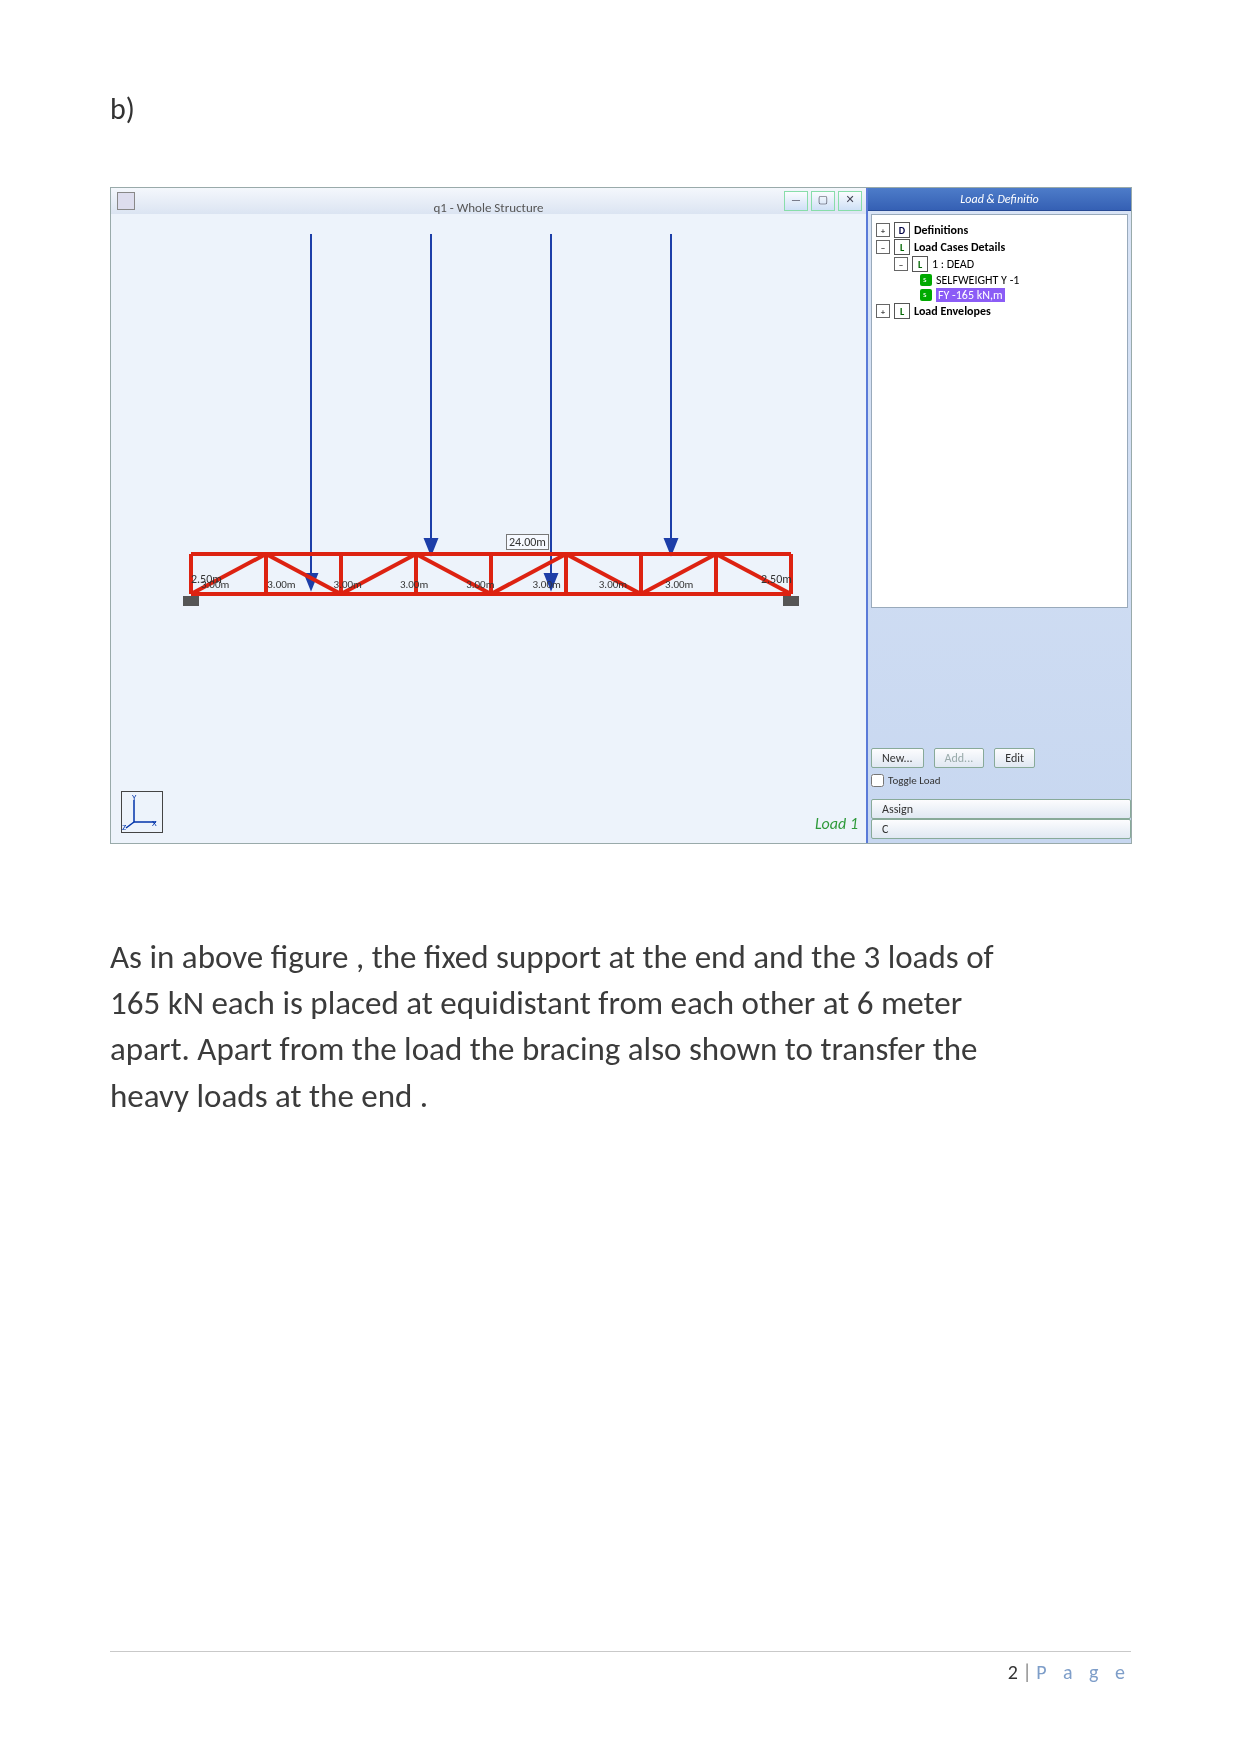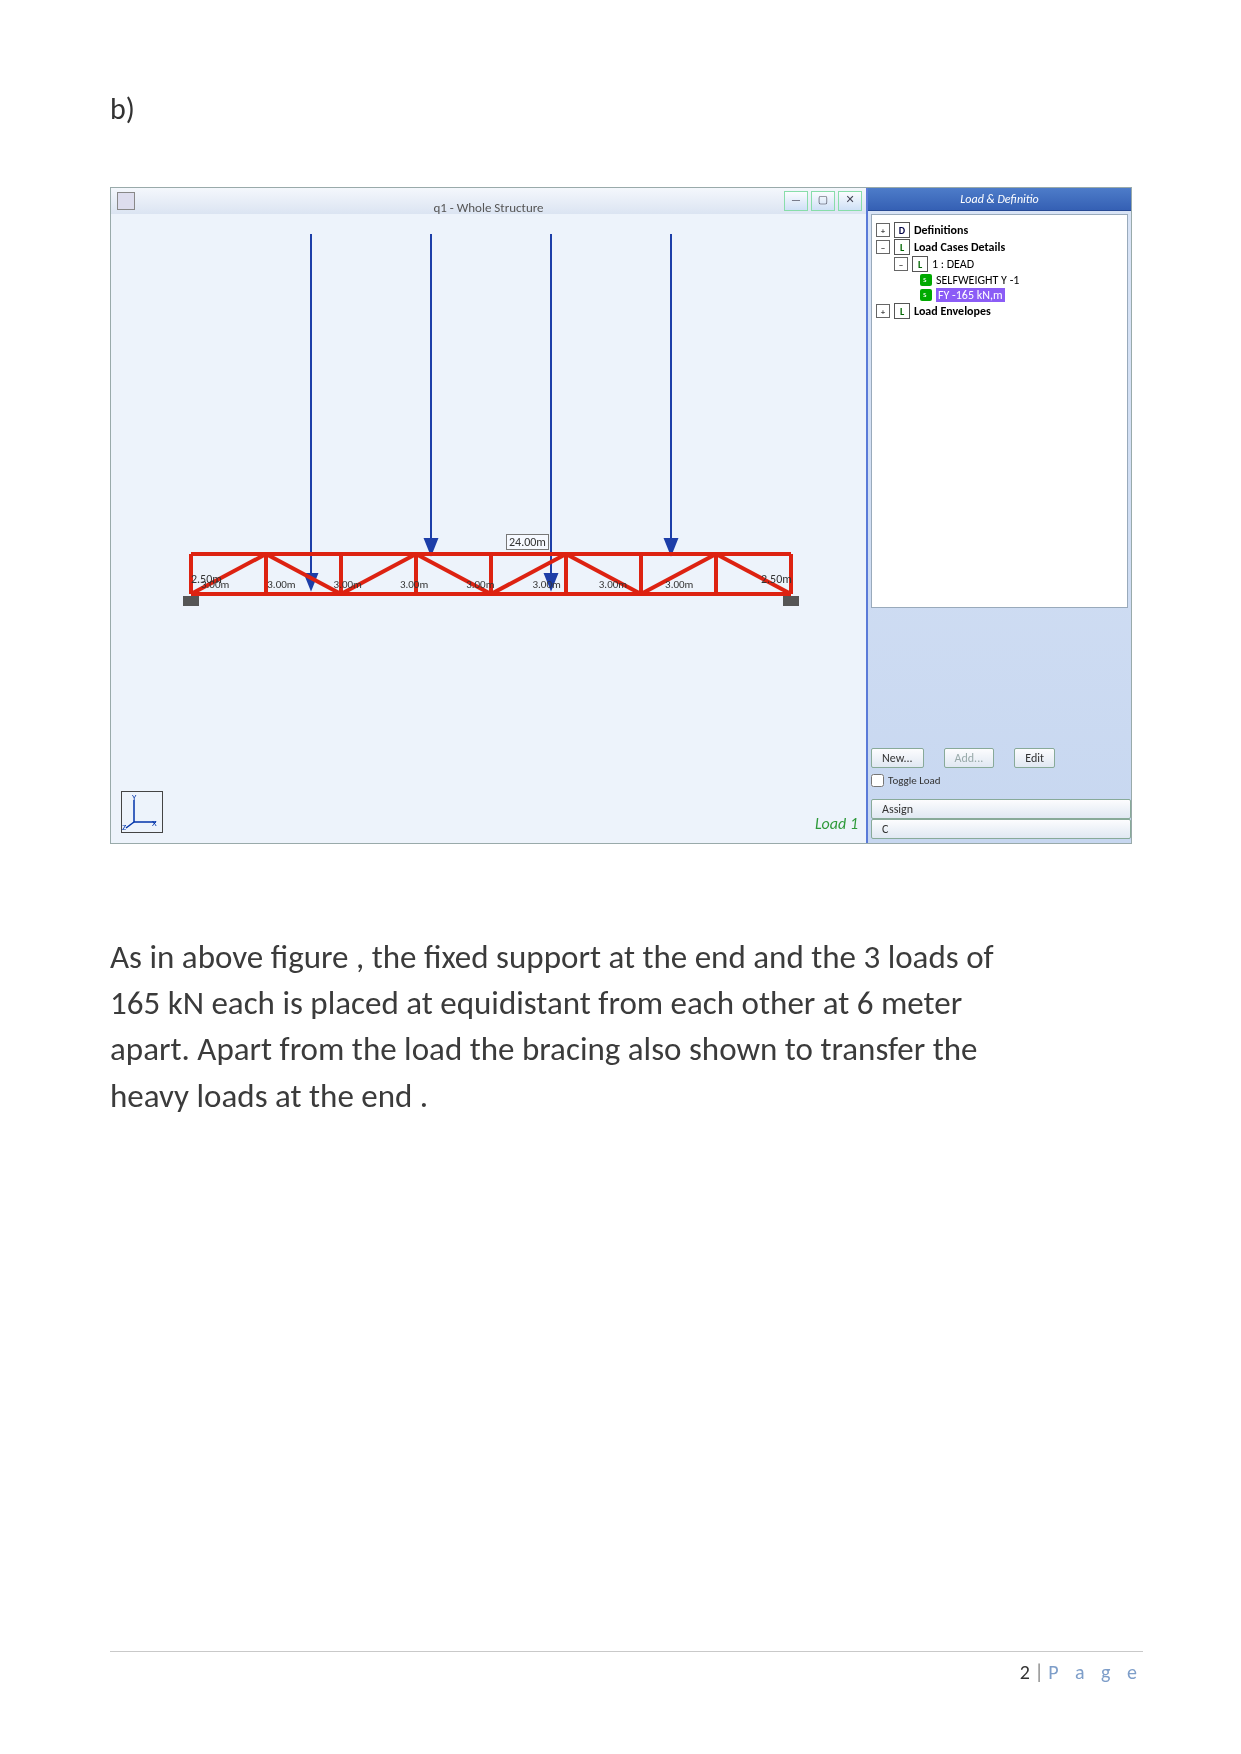--- a/index.html
+++ b/index.html
@@ -37,36 +37,36 @@
   .sq{width:12px;height:12px;border:1px solid #666;display:inline-flex;
       align-items:center;justify-content:center;font-size:9px;background:#fff;flex:0 0 auto;}
   .db{width:14px;height:14px;border:1px solid #555;background:#fff;color:#004;
       font-size:10px;font-weight:bold;display:inline-flex;align-items:center;justify-content:center;flex:0 0 auto;}
   .lb{width:14px;height:14px;border:1px solid #555;background:#fff;color:#060;
       font-size:10px;font-weight:bold;display:inline-flex;align-items:center;justify-content:center;flex:0 0 auto;}
   .ls{width:12px;height:12px;background:#0a0;border-radius:2px;flex:0 0 auto;position:relative;}
   .ls::after{content:"s";color:#fff;font-size:9px;position:absolute;left:3px;top:-1px;}
   .hl{background:#8b5cf6;color:#fff;padding:0 2px;}
   .lower{position:absolute;left:3px;right:0;bottom:4px;font-size:11px;color:#333;}
-  .btnrow{display:flex;gap:20px;margin:4px 0;}
+  .btnrow{display:flex;gap:10px;margin:4px 0;}
   .pbtn{border:1px solid #8a9;background:linear-gradient(#fcfcfe,#e0e8f2);
         padding:2px 10px;font-size:12px;color:#333;border-radius:2px;}
   .pbtn.dis{color:#9aa;}
   .chk{display:flex;align-items:center;gap:4px;margin:6px 0 2px;}
   .chk input{margin:0;}
   .grp{border:1px solid #9ab;border-radius:3px;padding:14px 6px 6px;position:relative;margin-top:4px;}
   .grp .gt{position:absolute;top:-8px;left:8px;background:#d4e1f4;padding:0 4px;font-size:11px;}
   .rad{display:flex;align-items:center;gap:4px;margin:3px 0;}
   .rad input{margin:0;}
   .tin{width:96%;border:1px solid #8aa;background:#fff;font-size:12px;padding:1px 3px;margin-top:4px;}
   .assignrow{display:flex;gap:0;justify-content:center;margin-top:12px;flex-direction:column;}
   
   .body-text{margin-top:90px;font-size:33px;line-height:1.4;color:#3b3b3b;max-width:900px;}
   
-  .footer{position:absolute;left:110px;right:98px;bottom:70px;
+  .footer{position:absolute;left:110px;right:110px;bottom:70px;
           border-top:1px solid #c9c9c9;padding-top:8px;text-align:right;
           font-size:20px;color:#888;}
   .footer .pn{color:#333;}
   .footer .pw{letter-spacing:6px;color:#7e9ec9;}
 </style>
 </head>
 <body>
 
 <div class="page">
 

